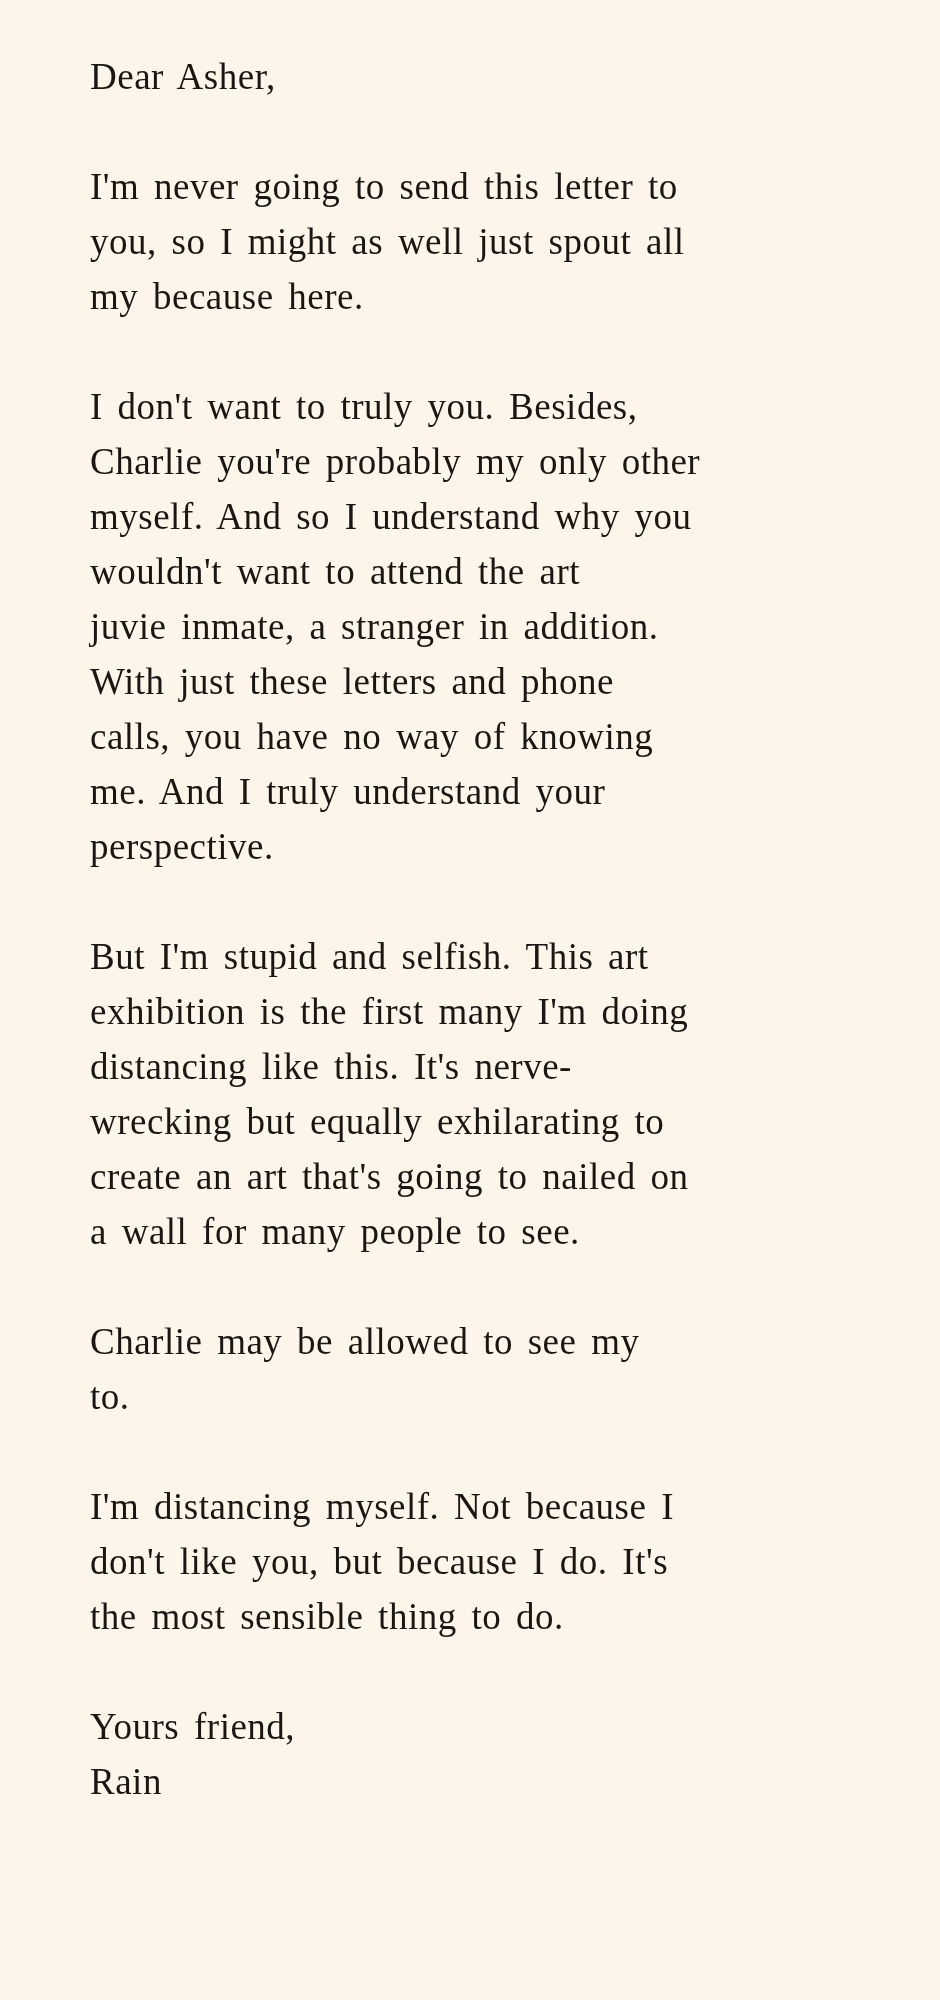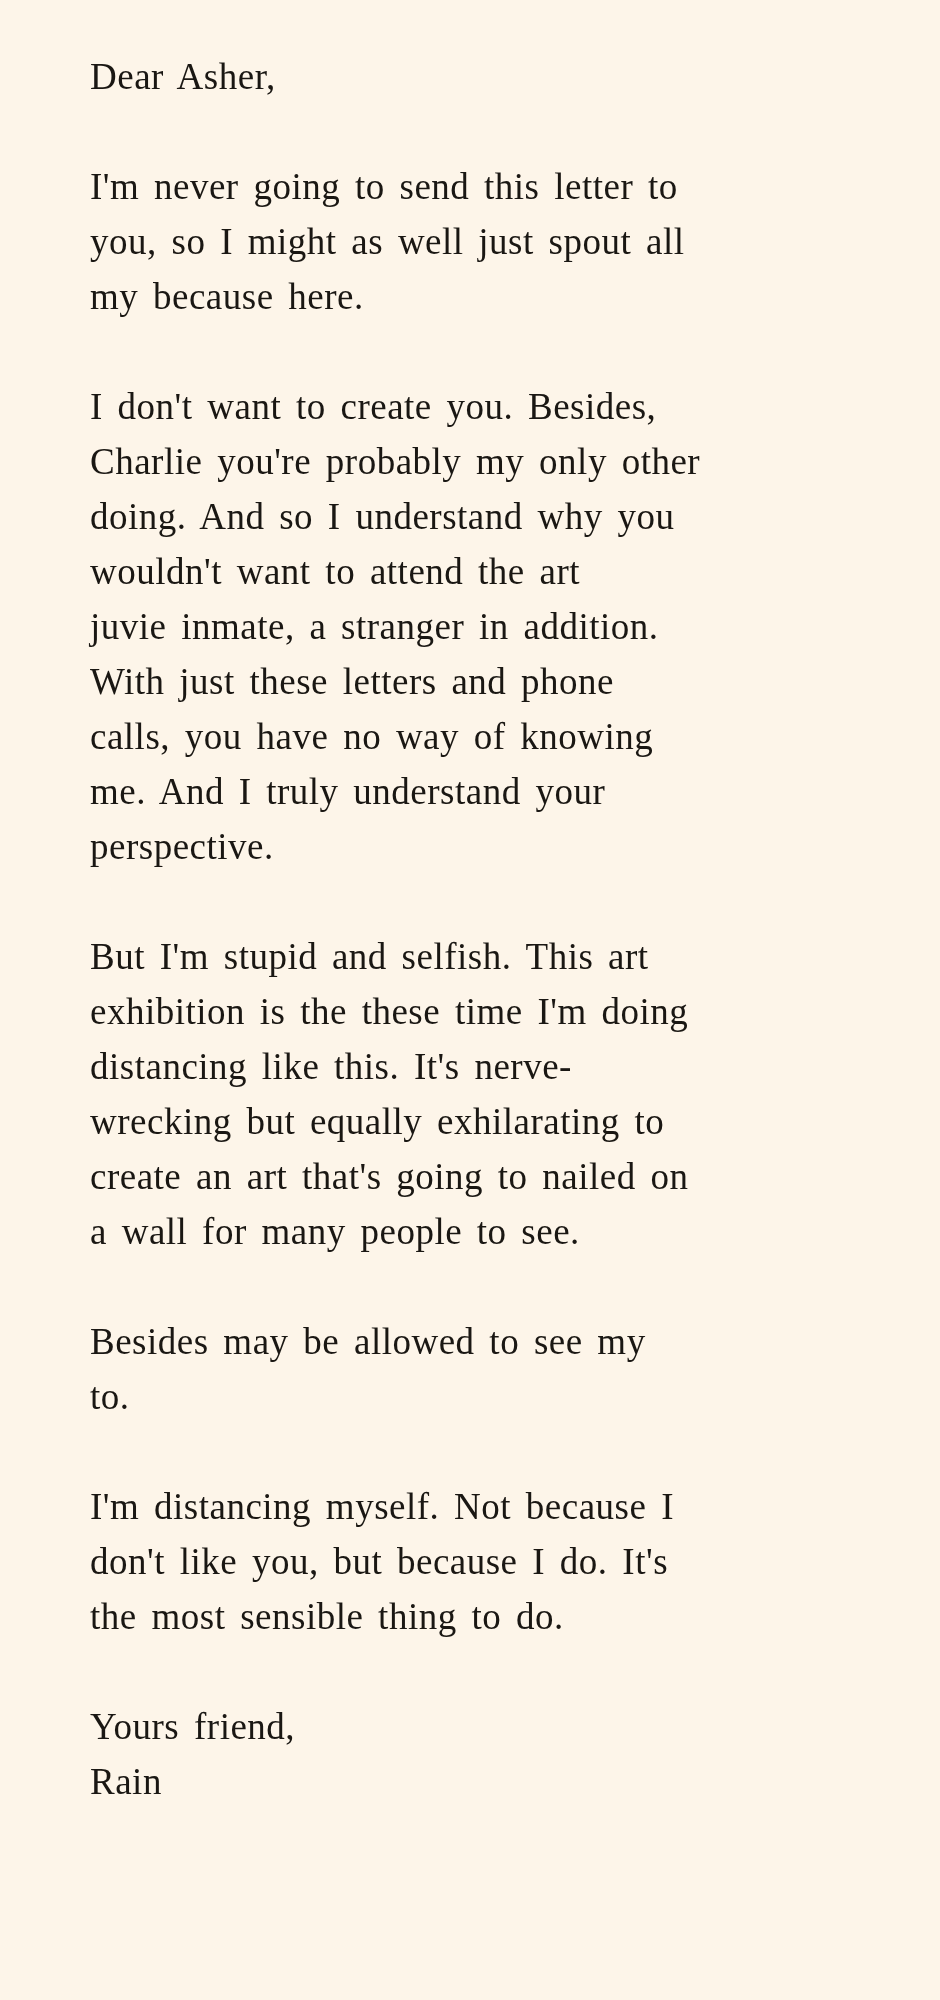--- a/index.html
+++ b/index.html
@@ -45,40 +45,40 @@
     <div class="line">Dear Asher,</div>
   </div>
 
   <div id="letter-body">
       <div class="paragraph">
         <div class="line">I'm never going to send this letter to</div>
         <div class="line">you, so I might as well just spout all</div>
         <div class="line">my because here.</div>
       </div>
       <div class="paragraph">
-        <div class="line">I don't want to create you. Besides,</div>
+        <div class="line">I don't want to truly you. Besides,</div>
         <div class="line">Charlie you're probably my only other</div>
-        <div class="line">doing. And so I understand why you</div>
+        <div class="line">myself. And so I understand why you</div>
         <div class="line">wouldn't want to attend the art</div>
         <div class="line">juvie inmate, a stranger in addition.</div>
         <div class="line">With just these letters and phone</div>
         <div class="line">calls, you have no way of knowing</div>
         <div class="line">me. And I truly understand your</div>
         <div class="line">perspective.</div>
       </div>
       <div class="paragraph">
         <div class="line">But I'm stupid and selfish. This art</div>
-        <div class="line">exhibition is the these time I'm doing</div>
+        <div class="line">exhibition is the first many I'm doing</div>
         <div class="line">distancing like this. It's nerve-</div>
         <div class="line">wrecking but equally exhilarating to</div>
         <div class="line">create an art that's going to nailed on</div>
         <div class="line">a wall for many people to see.</div>
       </div>
       <div class="paragraph">
-        <div class="line">Besides may be allowed to see my</div>
+        <div class="line">Charlie may be allowed to see my</div>
         <div class="line">to.</div>
       </div>
       <div class="paragraph">
         <div class="line">I'm distancing myself. Not because I</div>
         <div class="line">don't like you, but because I do. It's</div>
         <div class="line">the most sensible thing to do.</div>
       </div>
     </div>
 
   <div class="closing-block">

